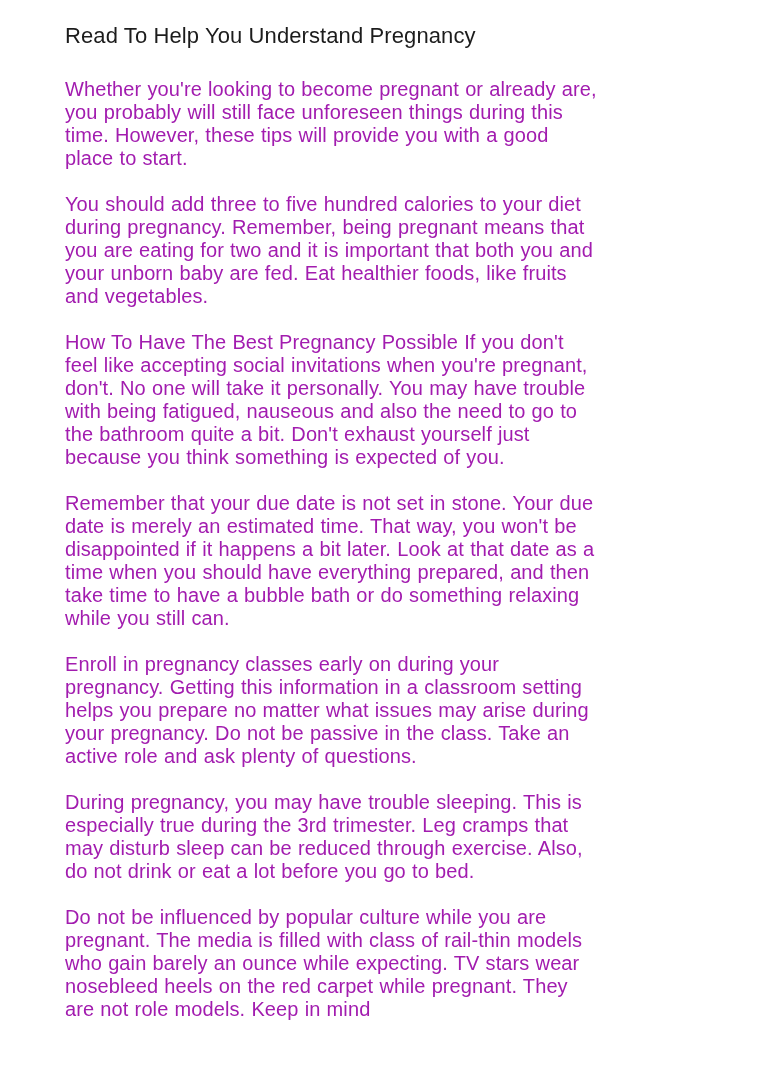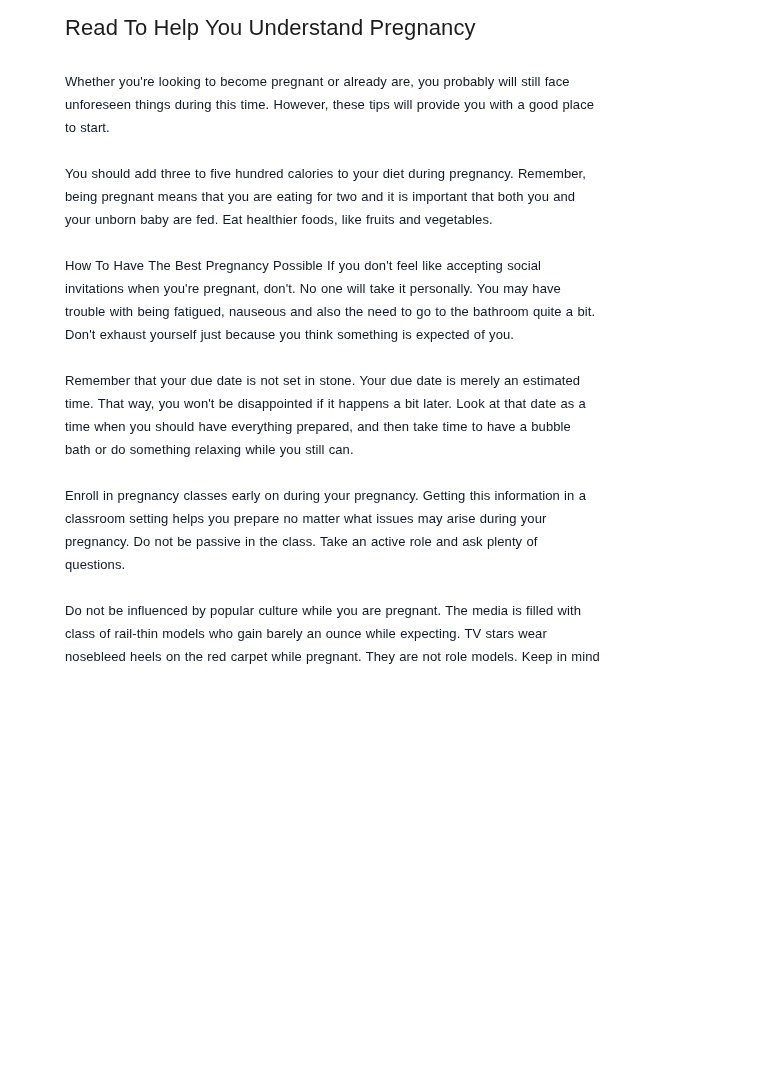--- a/index.html
+++ b/index.html
@@ -11,48 +11,49 @@
     width: 768px;
     height: 1087px;
     overflow: hidden;
     font-family: "Liberation Sans", sans-serif;
   }
   .page {
     box-sizing: border-box;
     width: 668px;
     height: 1087px;
     background: #ffffff;
-    padding: 14px 64px 0 65px;
+    padding: 22px 64px 0 65px;
   }
   .page-title {
     font-size: 22px;
     font-weight: 400;
     color: #1c1c1c;
     line-height: 27px;
     margin: 0 0 29px 0;
     letter-spacing: 0.1px;
   }
   .body-text p {
-    font-size: 13px;
+    font-size: 20px;
     font-weight: 400;
-    color: #0f172a;
+    color: #a21caf;
     line-height: 23px;
     margin: 0 4px 23px 0;
     max-width: 640px;
     letter-spacing: 0.1px;
     word-spacing: 0.5px;
   }
 </style>
 </head>
 <body>
 
 <div class="page">
   <h1 class="page-title">Read To Help You Understand Pregnancy</h1>
 
   <div class="body-text">
     <p>Whether you're looking to become pregnant or already are, you probably will still face unforeseen things during this time. However, these tips will provide you with a good place to start.</p>
     <p>You should add three to five hundred calories to your diet during pregnancy. Remember, being pregnant means that you are eating for two and it is important that both you and your unborn baby are fed. Eat healthier foods, like fruits and vegetables.</p>
     <p>How To Have The Best Pregnancy Possible If you don't feel like accepting social invitations when you're pregnant, don't. No one will take it personally. You may have trouble with being fatigued, nauseous and also the need to go to the bathroom quite a bit. Don't exhaust yourself just because you think something is expected of you.</p>
     <p>Remember that your due date is not set in stone. Your due date is merely an estimated time. That way, you won't be disappointed if it happens a bit later. Look at that date as a time when you should have everything prepared, and then take time to have a bubble bath or do something relaxing while you still can.</p>
     <p>Enroll in pregnancy classes early on during your pregnancy. Getting this information in a classroom setting helps you prepare no matter what issues may arise during your pregnancy. Do not be passive in the class. Take an active role and ask plenty of questions.</p>
+    <p>During pregnancy, you may have trouble sleeping. This is especially true during the 3rd trimester. Leg cramps that may disturb sleep can be reduced through exercise. Also, do not drink or eat a lot before you go to bed.</p>
     <p>Do not be influenced by popular culture while you are pregnant. The media is filled with class of rail-thin models who gain barely an ounce while expecting. TV stars wear nosebleed heels on the red carpet while pregnant. They are not role models. Keep in mind</p>
   </div>
 </div>
 
 </body></html>

